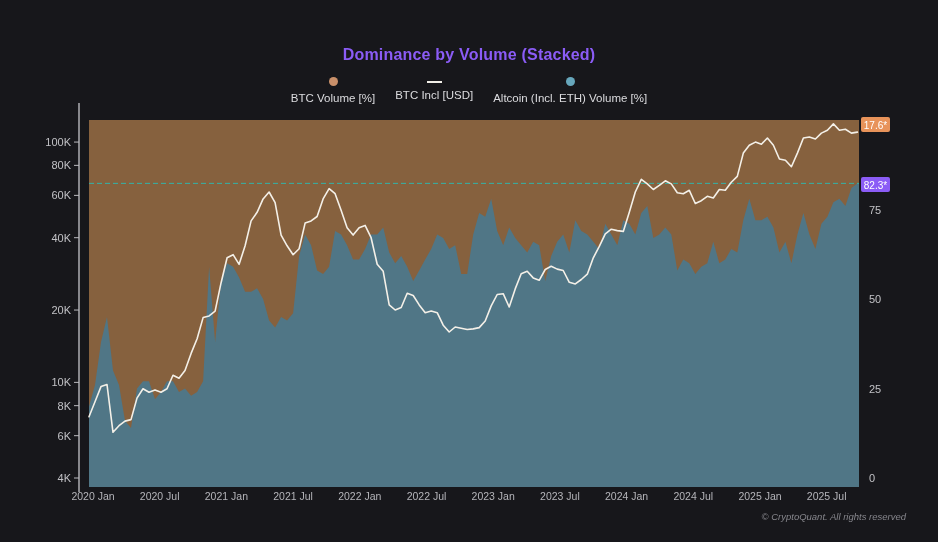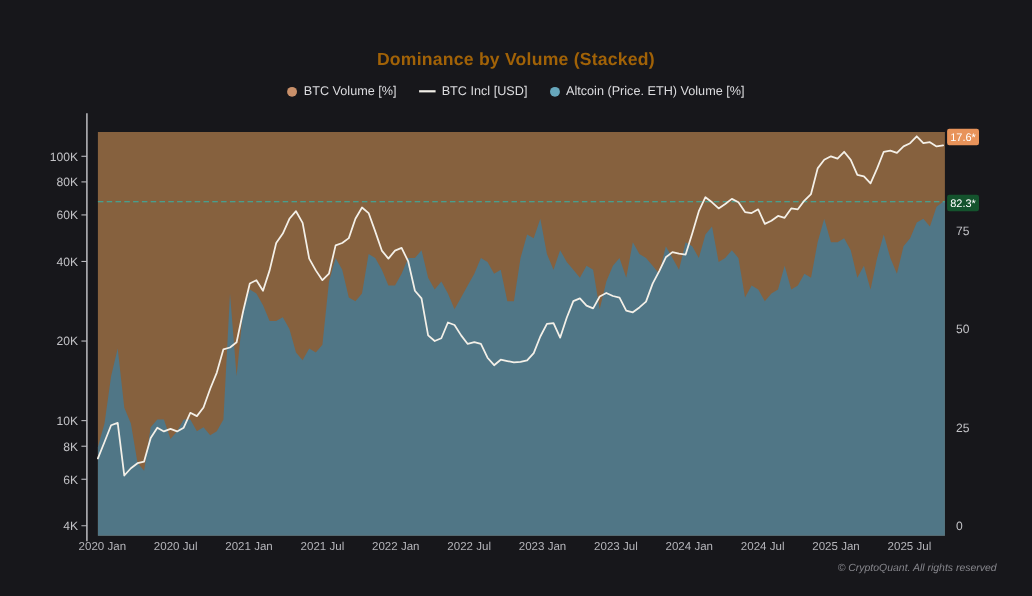--- a/index.html
+++ b/index.html
@@ -1,23 +1,23 @@
 <!DOCTYPE html>
 <html><head>
 <meta charset="utf-8">
 <style>
   html,body{margin:0;padding:0;background:#101013;}
   body{font-family:"Liberation Sans",sans-serif;}
   .canvas{position:relative;width:938px;height:542px;background:#17171b;overflow:hidden;}
   .title{position:absolute;left:0;top:46px;width:938px;text-align:center;
-         color:#a16207;font-size:16px;font-weight:bold;letter-spacing:.2px;}
+         color:#8b5cf6;font-size:16px;font-weight:bold;letter-spacing:.2px;}
   .legend{position:absolute;left:0;top:77px;width:938px;display:flex;
           justify-content:center;align-items:center;gap:20px;
           color:#dcdcdf;font-size:11.5px;}
-  .legend-item{display:inline-flex;align-items:center;gap:6px;cursor:pointer;}
+  .legend-item{display:inline-flex;align-items:center;gap:6px;cursor:pointer;flex-direction:column;}
   .dot{width:9px;height:9px;border-radius:50%;display:inline-block;}
   .dash{width:15px;height:2px;display:inline-block;}
   .ath-note{position:absolute;left:91px;top:167px;font-size:10.5px;letter-spacing:.1px;}
   .badge{position:absolute;left:861px;width:29px;height:15px;line-height:17px;
          text-align:center;color:#fff;font-size:10px;border-radius:2px;}
   .badge-btc{top:117px;}
   .badge-alt{top:177px;}
   .footer{position:absolute;right:32px;top:511px;font-size:9.5px;color:#86868c;font-style:italic;}
   svg{position:absolute;left:0;top:0;}
   svg text{font-family:"Liberation Sans",sans-serif;}
@@ -32,21 +32,21 @@
     <span class="legend-item">
       <span class="dot" id="sw-btc" style="background: rgb(201, 144, 106);"></span>
       <span>BTC Volume [%]</span>
     </span>
     <span class="legend-item">
       <span class="dash" id="sw-price" style="background: rgb(242, 239, 232);"></span>
       <span>BTC Incl [USD]</span>
     </span>
     <span class="legend-item">
       <span class="dot" id="sw-alt" style="background: rgb(103, 167, 188);"></span>
-      <span>Altcoin (Price. ETH) Volume [%]</span>
+      <span>Altcoin (Incl. ETH) Volume [%]</span>
     </span>
   </div>
 
   <svg id="chart-svg" width="938" height="542">
       <rect x="89" y="120" width="770" height="367" fill="#86613e"></rect>
       <path d="M89,487 L89.0,406.4 L95.0,384.9 L101.0,342.0 L107.0,316.9 L113.0,370.6 L119.0,384.9 L125.0,420.7 L131.0,427.9 L137.0,388.5 L143.0,381.3 L149.0,381.3 L155.0,399.2 L161.0,392.1 L167.0,381.3 L173.0,381.3 L179.0,392.1 L185.0,388.5 L191.1,395.7 L197.1,392.1 L203.1,381.3 L209.1,266.8 L215.1,342.0 L221.1,281.1 L227.1,263.2 L233.1,266.8 L239.1,277.5 L245.1,291.8 L251.1,291.8 L257.1,288.3 L263.1,299.0 L269.1,320.5 L275.1,327.6 L281.1,316.9 L287.1,320.5 L293.1,313.3 L299.1,256.0 L305.1,234.6 L311.1,245.3 L317.1,270.4 L323.1,273.9 L329.1,266.8 L335.1,231.0 L341.1,234.6 L347.1,245.3 L353.1,259.6 L359.1,259.6 L365.1,248.9 L371.1,234.6 L377.2,234.6 L383.2,227.4 L389.2,252.5 L395.2,263.2 L401.2,256.0 L407.2,266.8 L413.2,281.1 L419.2,270.4 L425.2,259.6 L431.2,248.9 L437.2,234.6 L443.2,238.1 L449.2,248.9 L455.2,245.3 L461.2,273.9 L467.2,273.9 L473.2,234.6 L479.2,213.1 L485.2,216.7 L491.2,198.8 L497.2,231.0 L503.2,245.3 L509.2,227.4 L515.2,238.1 L521.2,245.3 L527.2,252.5 L533.2,241.7 L539.2,245.3 L545.2,281.1 L551.2,256.0 L557.2,241.7 L563.2,234.6 L569.3,252.5 L575.3,220.2 L581.3,231.0 L587.3,234.6 L593.3,241.7 L599.3,248.9 L605.3,223.8 L611.3,234.6 L617.3,245.3 L623.3,220.2 L629.3,223.8 L635.3,234.6 L641.3,213.1 L647.3,205.9 L653.3,238.1 L659.3,234.6 L665.3,227.4 L671.3,234.6 L677.3,270.4 L683.3,259.6 L689.3,263.2 L695.3,273.9 L701.3,266.8 L707.3,263.2 L713.3,241.7 L719.3,263.2 L725.3,259.6 L731.3,248.9 L737.3,252.5 L743.3,220.2 L749.3,198.8 L755.4,220.2 L761.4,220.2 L767.4,216.7 L773.4,227.4 L779.4,252.5 L785.4,241.7 L791.4,263.2 L797.4,234.6 L803.4,213.1 L809.4,234.6 L815.4,248.9 L821.4,223.8 L827.4,216.7 L833.4,202.3 L839.4,198.8 L845.4,205.9 L851.4,188.0 L857.4,183.4 L859,183.4 L859,487 Z" fill="#507686"></path>
       <line x1="89" y1="183.36599999999999" x2="859" y2="183.36599999999999" stroke="#34b3a8" stroke-width="1" stroke-dasharray="5 3"></line>
       <polyline points="89.0,416.7 95.0,401.8 101.0,386.6 107.0,384.5 113.0,432.3 119.0,425.7 125.0,421.1 131.0,419.6 137.0,398.1 143.0,388.8 149.0,392.2 155.0,389.9 161.0,392.2 167.0,388.8 173.0,375.3 179.0,378.3 185.0,370.5 191.1,353.4 197.1,338.7 203.1,317.6 209.1,315.9 215.1,311.1 221.1,282.7 227.1,257.8 233.1,254.7 239.1,264.3 245.1,245.8 251.1,220.9 257.1,212.3 263.1,198.9 269.1,192.0 275.1,202.6 281.1,235.1 287.1,245.8 293.1,254.7 299.1,248.7 305.1,223.1 311.1,220.9 317.1,216.5 323.1,198.9 329.1,188.6 335.1,193.7 341.1,210.3 347.1,227.8 353.1,235.1 359.1,227.8 365.1,225.4 371.1,237.7 377.2,264.3 383.2,271.3 389.2,304.9 395.2,310.0 401.2,307.5 407.2,293.2 413.2,295.5 419.2,304.9 425.2,312.7 431.2,311.1 437.2,312.7 443.2,325.2 449.2,332.0 455.2,327.0 461.2,328.2 467.2,329.5 473.2,328.9 479.2,327.6 485.2,321.0 491.2,305.9 497.2,294.5 503.2,293.7 509.2,307.0 515.2,288.9 521.2,273.8 527.2,271.3 533.2,277.9 539.2,280.3 545.2,269.5 551.2,266.3 557.2,269.1 563.2,270.5 569.3,282.3 575.3,283.9 581.3,279.5 587.3,274.2 593.3,257.8 599.3,246.4 605.3,233.9 611.3,229.2 617.3,230.6 623.3,231.4 629.3,212.3 635.3,192.0 641.3,179.3 647.3,183.9 653.3,189.5 659.3,185.4 665.3,180.8 671.3,183.9 677.3,192.8 683.3,193.7 689.3,190.3 695.3,203.5 701.3,200.7 707.3,196.3 713.3,198.0 719.3,189.5 725.3,190.3 731.3,182.3 737.3,176.4 743.3,153.1 749.3,145.3 755.4,142.1 761.4,144.2 767.4,138.0 773.4,145.3 779.4,159.0 785.4,160.3 791.4,166.7 797.4,153.1 803.4,138.0 809.4,137.0 815.4,139.0 821.4,133.1 827.4,130.2 833.4,123.9 839.4,130.2 845.4,129.3 851.4,133.1 857.4,132.1" fill="none" stroke="#f4f0e8" stroke-width="1.6" stroke-linejoin="round" stroke-linecap="round"></polyline>
       <line x1="79" y1="103" x2="79" y2="492" stroke="#b9b9be" stroke-width="1.4"></line>
       <line x1="74" y1="142.0750159161093" x2="79" y2="142.0750159161093" stroke="#b9b9be" stroke-width="1"></line>
@@ -79,15 +79,15 @@
       <text x="426.5" y="500" text-anchor="middle" font-size="10.5" fill="#b5b5ba">2022 Jul</text>
       <text x="493.20000000000005" y="500" text-anchor="middle" font-size="10.5" fill="#b5b5ba">2023 Jan</text>
       <text x="559.9000000000001" y="500" text-anchor="middle" font-size="10.5" fill="#b5b5ba">2023 Jul</text>
       <text x="626.6" y="500" text-anchor="middle" font-size="10.5" fill="#b5b5ba">2024 Jan</text>
       <text x="693.3000000000001" y="500" text-anchor="middle" font-size="10.5" fill="#b5b5ba">2024 Jul</text>
       <text x="760" y="500" text-anchor="middle" font-size="10.5" fill="#b5b5ba">2025 Jan</text>
       <text x="826.7" y="500" text-anchor="middle" font-size="10.5" fill="#b5b5ba">2025 Jul</text>
     </svg>
 
   <div class="badge badge-btc" id="badge-btc" style="background: rgb(232, 147, 90);">17.6*</div>
-  <div class="badge badge-alt" id="badge-alt" style="background: #14532d;">82.3*</div>
+  <div class="badge badge-alt" id="badge-alt" style="background: #8b5cf6;">82.3*</div>
   <div class="footer">© CryptoQuant. All rights reserved</div>
 </div>
 
 </body></html>

